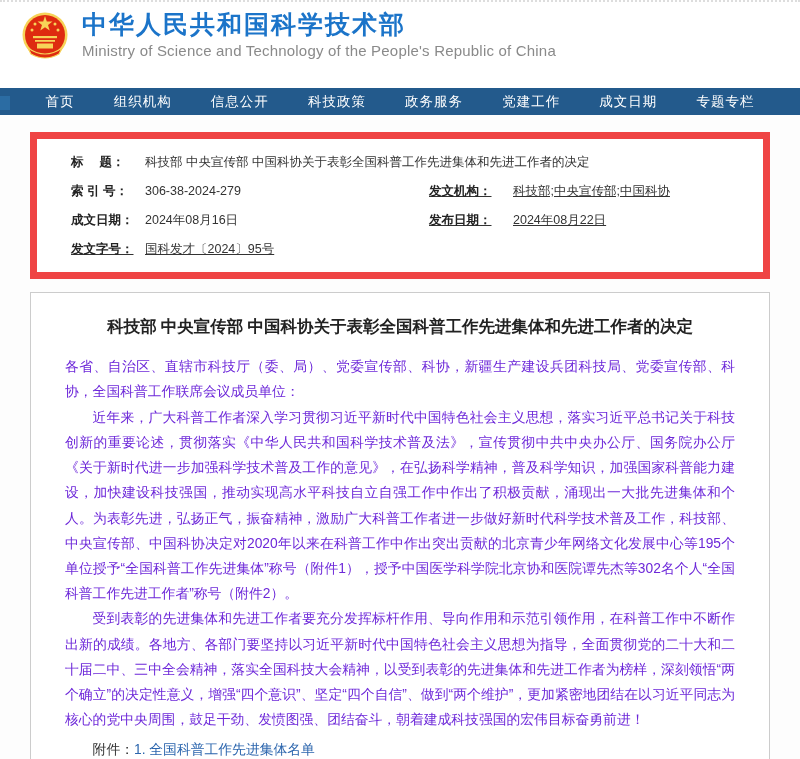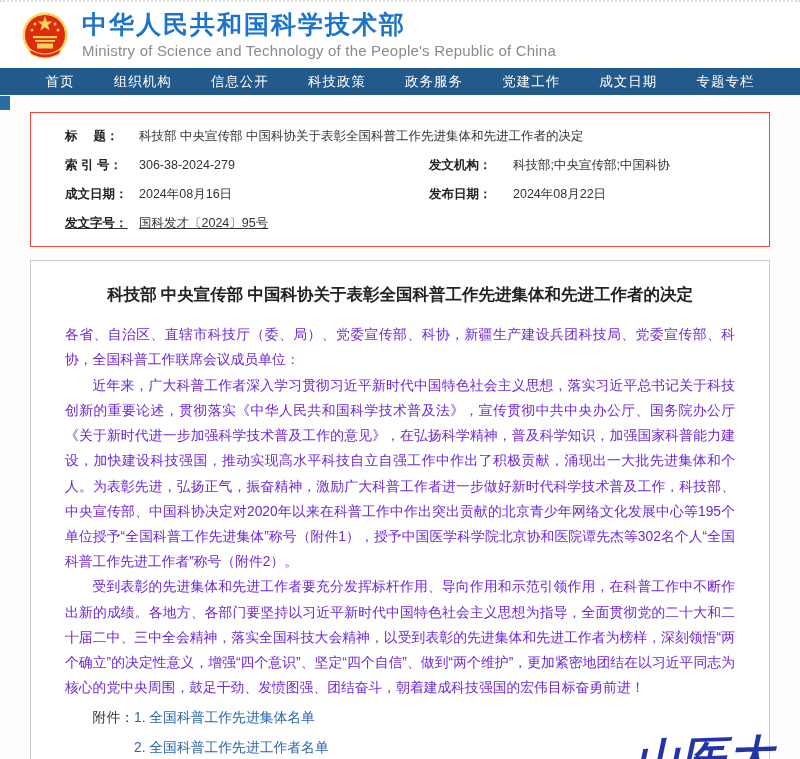--- a/index.html
+++ b/index.html
@@ -1,47 +1,47 @@
 <!DOCTYPE html>
 <html><head>
 <meta charset="utf-8">
 <style>
   * { margin:0; padding:0; box-sizing:border-box; }
   html,body { width:800px; height:759px; overflow:hidden; background:#fdfdfd;
     font-family:"Liberation Sans","DejaVu Sans",sans-serif; }
 
   
-  .header { position:relative; height:68px; background:#fff; border-top:2px dotted #ddd;text-decoration:underline; }
+  .header { position:relative; height:88px; background:#fff; border-top:2px dotted #ddd;text-decoration:underline; }
   .brand { position:absolute; left:22px; top:8px; display:flex; align-items:center; }
   .emblem { width:46px; height:50px; flex:0 0 46px; }
   .brand-text { margin-left:14px; }
   .site-title { font-size:25px; font-weight:bold; color:#1b74c9; letter-spacing:2px; line-height:1.1; }
   .site-subtitle { font-size:15px; color:#8a8a8a; margin-top:3px; letter-spacing:0.2px; }
   .search-area { position:absolute; right:38px; top:25px; display:flex; }
   .search-input { width:170px; height:26px; border:1px solid #c9c9c9; background:#fff;
     font-size:12px; color:#333; padding:0 8px; outline:none; }
   .search-input::placeholder { color:#aaa; }
   .search-btn { width:44px; height:26px; background:#5a87a8; color:#fff; border:none;
     font-size:12px; cursor:pointer; letter-spacing:1px; }
 
   
   .nav { height:27px; background:#235a8c; display:flex; align-items:center; justify-content:space-around; padding:0 26px; }
   .nav-item { color:#fff; font-size:13.5px; cursor:pointer; white-space:nowrap; letter-spacing:1px; }
   .nav-stub { position:absolute; left:0; top:96px; width:10px; height:14px; background:#2b6ca3; }
 
   
-  .meta-box { margin:17px 30px 0 30px; width:740px; background:#fff; border:1px solid #ef4444;
+  .meta-box { margin:17px 30px 0 30px; width:740px; background:#fff; border:7px solid #ef4444;
     padding:14px 20px 12px 34px; }
   .meta-row { display:flex; font-size:12.5px; color:#333; line-height:18px; margin-bottom:11px; }
   .meta-row:last-child { margin-bottom:2px;text-decoration:underline; }
   .meta-cell { display:flex; width:50%; }
   .meta-cell.full { width:100%; }
   .meta-label { font-weight:bold; color:#222; white-space:nowrap; width:74px; flex:0 0 74px; }
   .meta-value { color:#333; }
-  .meta-cell.right { padding-left:22px; }
+  .meta-cell.right { padding-left:22px;text-decoration:underline; }
   .meta-cell.right .meta-label { width:84px; flex:0 0 84px; }
 
   
   .doc-box { position:relative; margin:13px 30px 0 30px; width:740px; height:520px;
     background:#fff; border:1px solid #ccc; padding:22px 34px 0 34px; }
   .doc-title { text-align:center; font-size:16.5px; font-weight:bold; color:#222;
     line-height:1.4; margin-bottom:16px; font-family:"Liberation Serif","DejaVu Serif",serif; }
   .doc-body { font-size:13.8px; color:#6d28d9; line-height:1.83; }
   .doc-body p { margin:0; text-align:justify; }
   .doc-body p.indent { text-indent:2em; }

